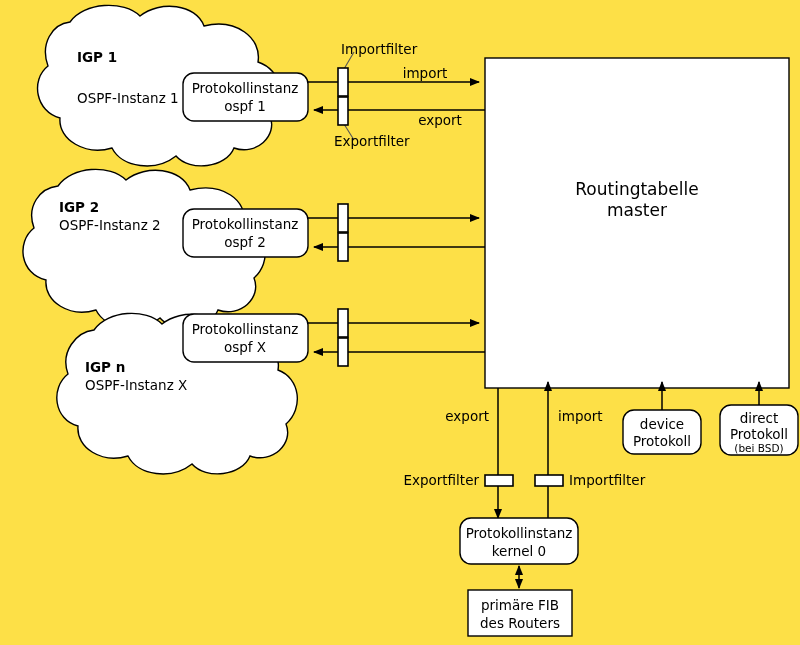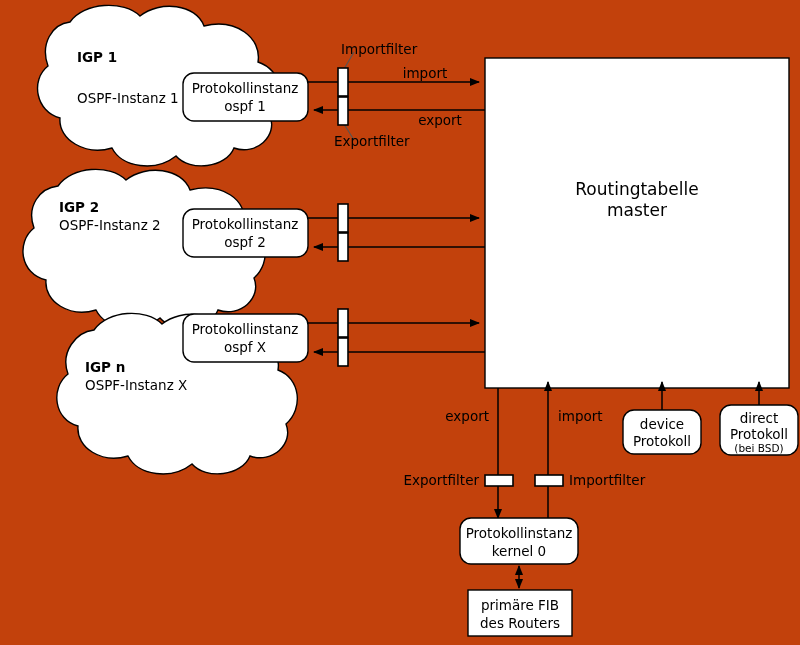--- a/index.html
+++ b/index.html
@@ -4,21 +4,21 @@
 <style>
   html, body {
     margin: 0;
     padding: 0;
     background: #ffffff;
   }
   #diagram-root {
     position: relative;
     width: 800px;
     height: 645px;
-    background: #c2410c;
+    background: #fde047;
     font-family: "DejaVu Sans", sans-serif;
     overflow: hidden;
   }
   svg { display: block; }
   .shape-fill {
     fill: #ffffff;
     stroke: #000000;
     stroke-width: 1.4;
   }
   .filter-box {

